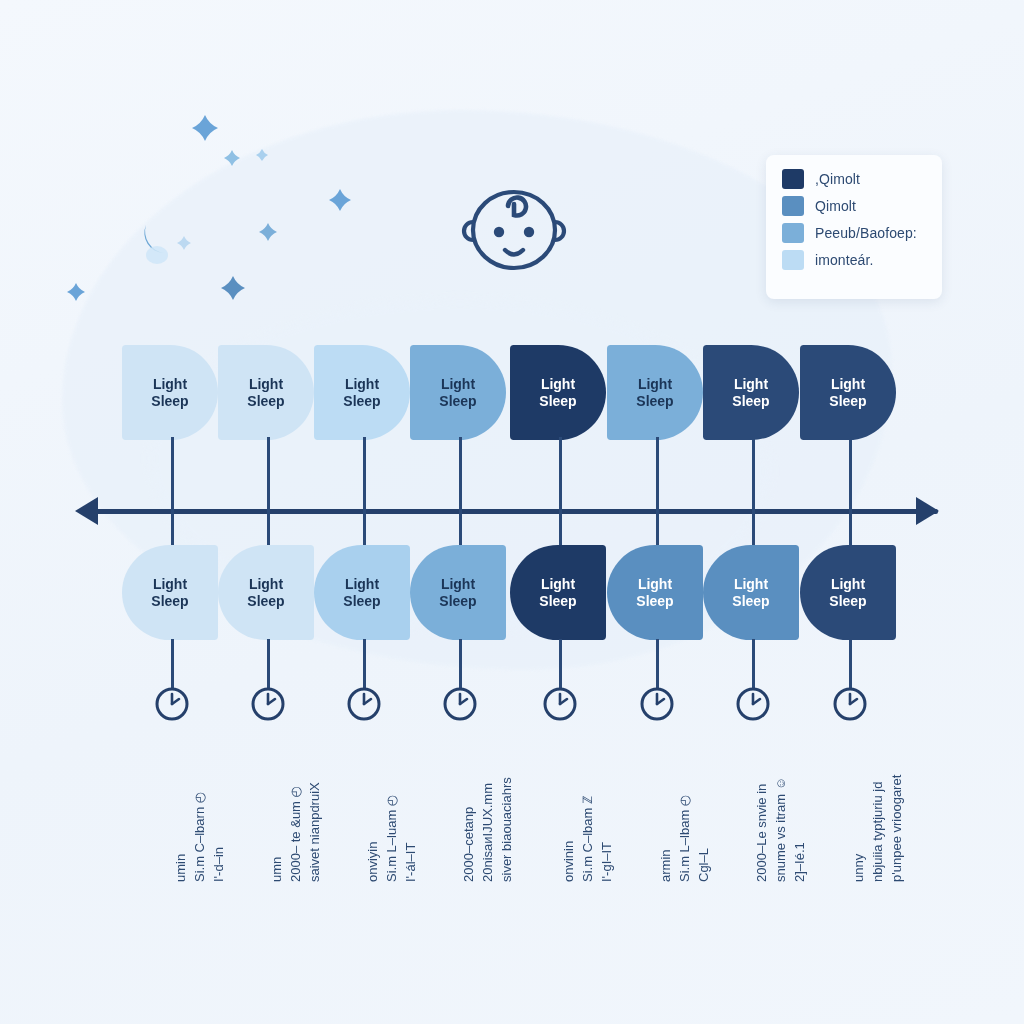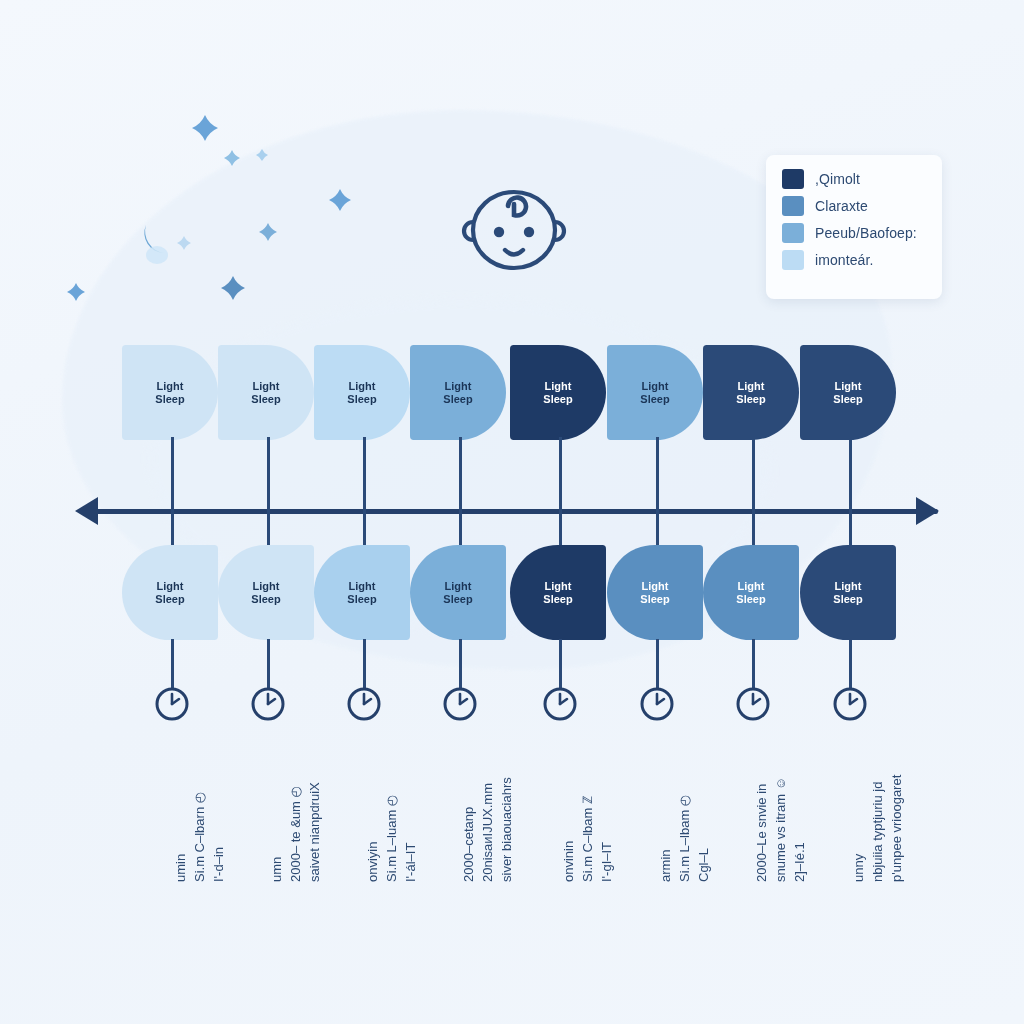--- a/index.html
+++ b/index.html
@@ -136,21 +136,21 @@
   .pod {
     position: absolute;
     width: 96px;
     height: 95px;
     display: flex;
     align-items: center;
     justify-content: center;
     text-align: center;
     line-height: 1.18;
     font-weight: bold;
-    font-size: 11px;
+    font-size: 14px;
     box-sizing: border-box;
   }
   .pod-top {
     top: 345px;
     border-radius: 4px 52px 52px 4px;
   }
   .pod-bot {
     top: 545px;
     border-radius: 52px 4px 4px 52px;
   }
@@ -246,21 +246,21 @@
   </svg>
 
   <div class="legend">
     <div id="legend-rows">
         <div class="legend-row">
           <div class="legend-swatch" style="background: rgb(30, 58, 102);"></div>
           <div class="legend-label">,Qimolt</div>
         </div>
         <div class="legend-row">
           <div class="legend-swatch" style="background: rgb(90, 143, 192);"></div>
-          <div class="legend-label">Claraxte</div>
+          <div class="legend-label">Qimolt</div>
         </div>
         <div class="legend-row">
           <div class="legend-swatch" style="background: rgb(123, 175, 217);"></div>
           <div class="legend-label">Peeub/Baofoep:</div>
         </div>
         <div class="legend-row">
           <div class="legend-swatch" style="background: rgb(188, 220, 244);"></div>
           <div class="legend-label">imonteár.</div>
         </div>
       </div>

